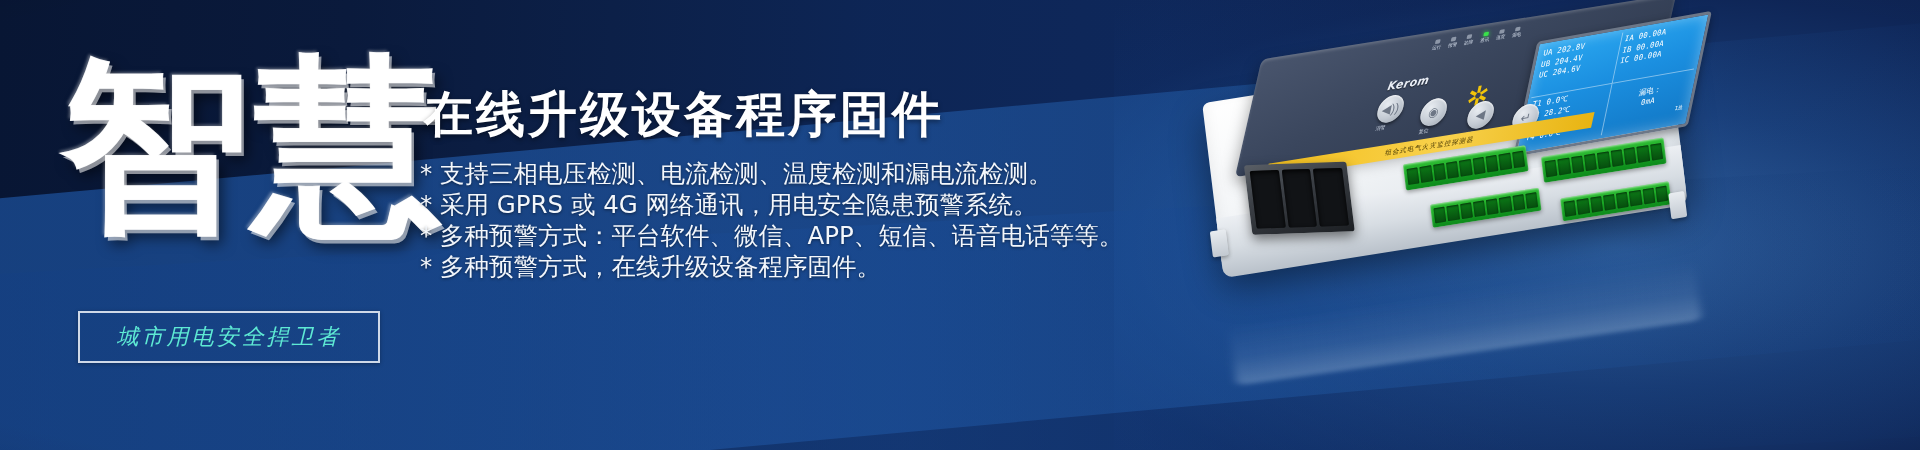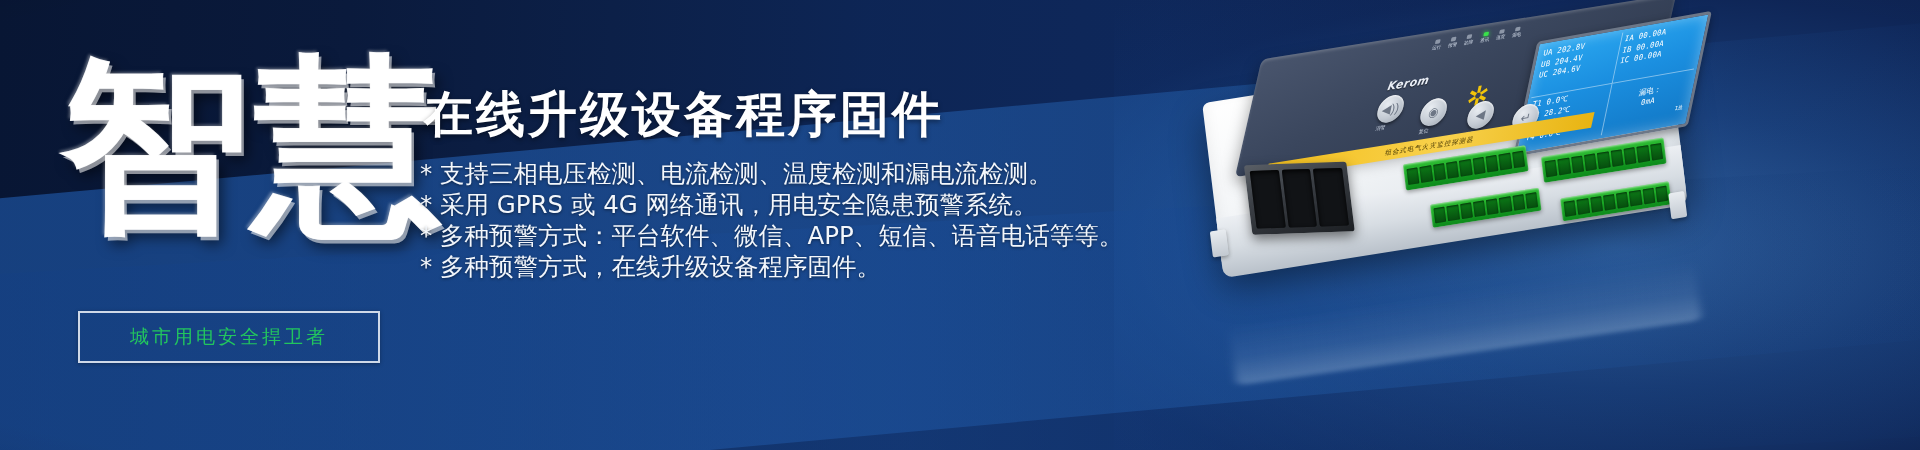--- a/index.html
+++ b/index.html
@@ -102,25 +102,26 @@
     top: 311px;
     width: 298px;
     height: 48px;
     border: 2px solid #cfd9e8;
     display: flex;
     align-items: center;
     justify-content: center;
     box-shadow: 0 1px 4px rgba(0,0,0,0.3);
   }
   .slogan-text {
-    color: #22c55e;
-    font-size: 19px;
+    color: #5eead4;
+    font-size: 22px;
     letter-spacing: 3px;
     font-family: "DejaVu Sans", "Liberation Sans", sans-serif;
     white-space: nowrap;
+    font-style: italic;
   }
 
   
   .headline {
     position: absolute;
     left: 424px;
     top: 82px;
     color: #ffffff;
     font-size: 49px;
     font-weight: 700;

